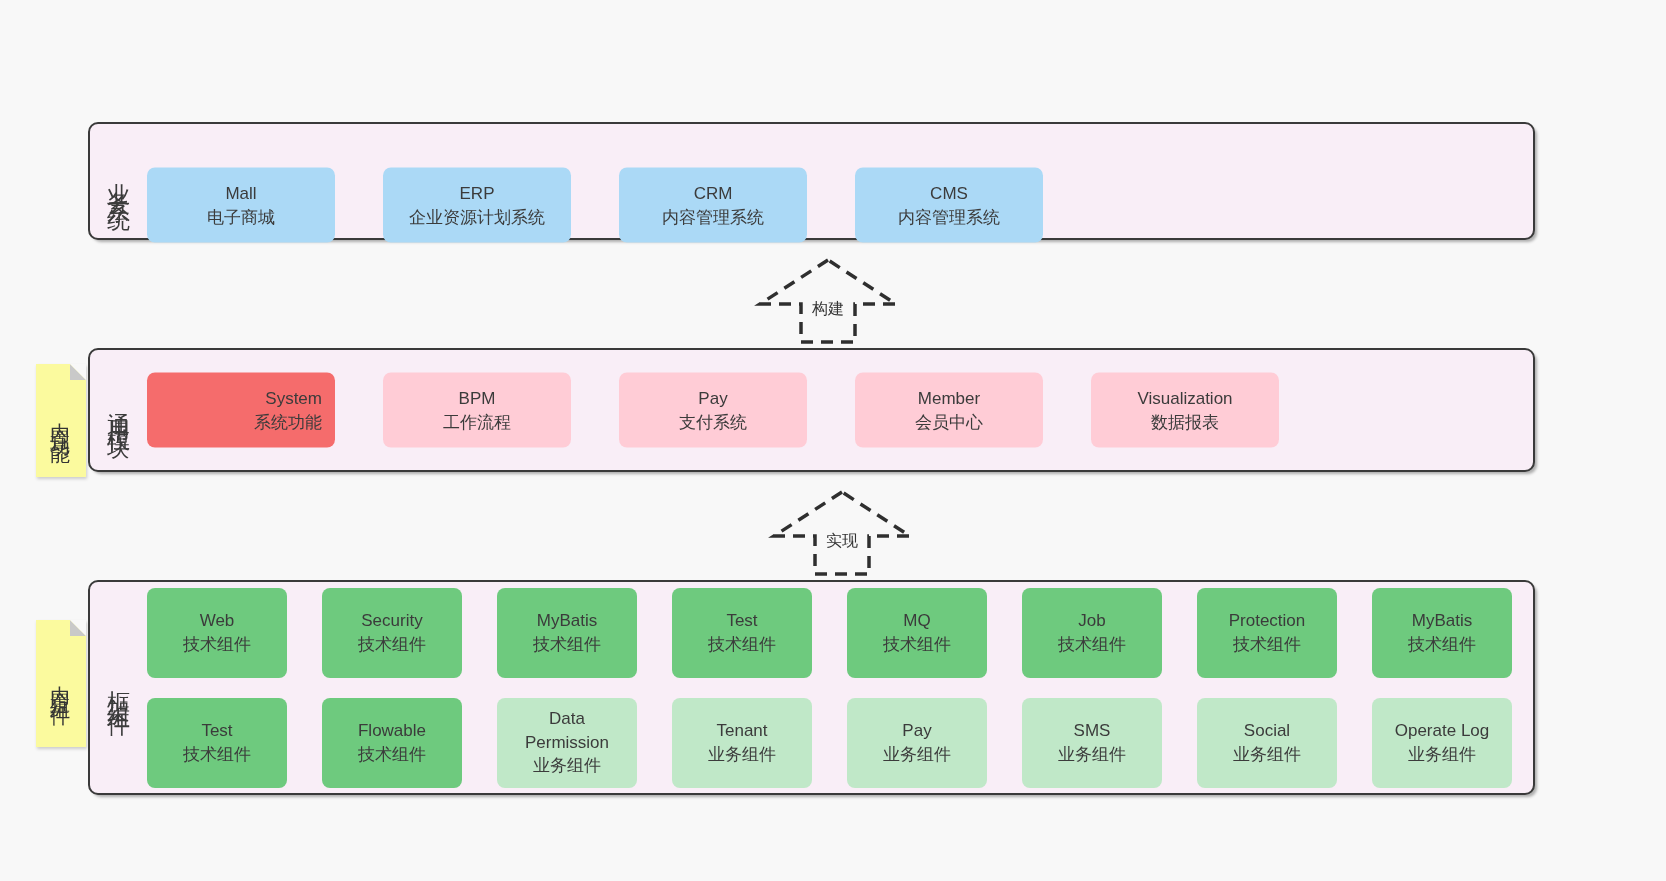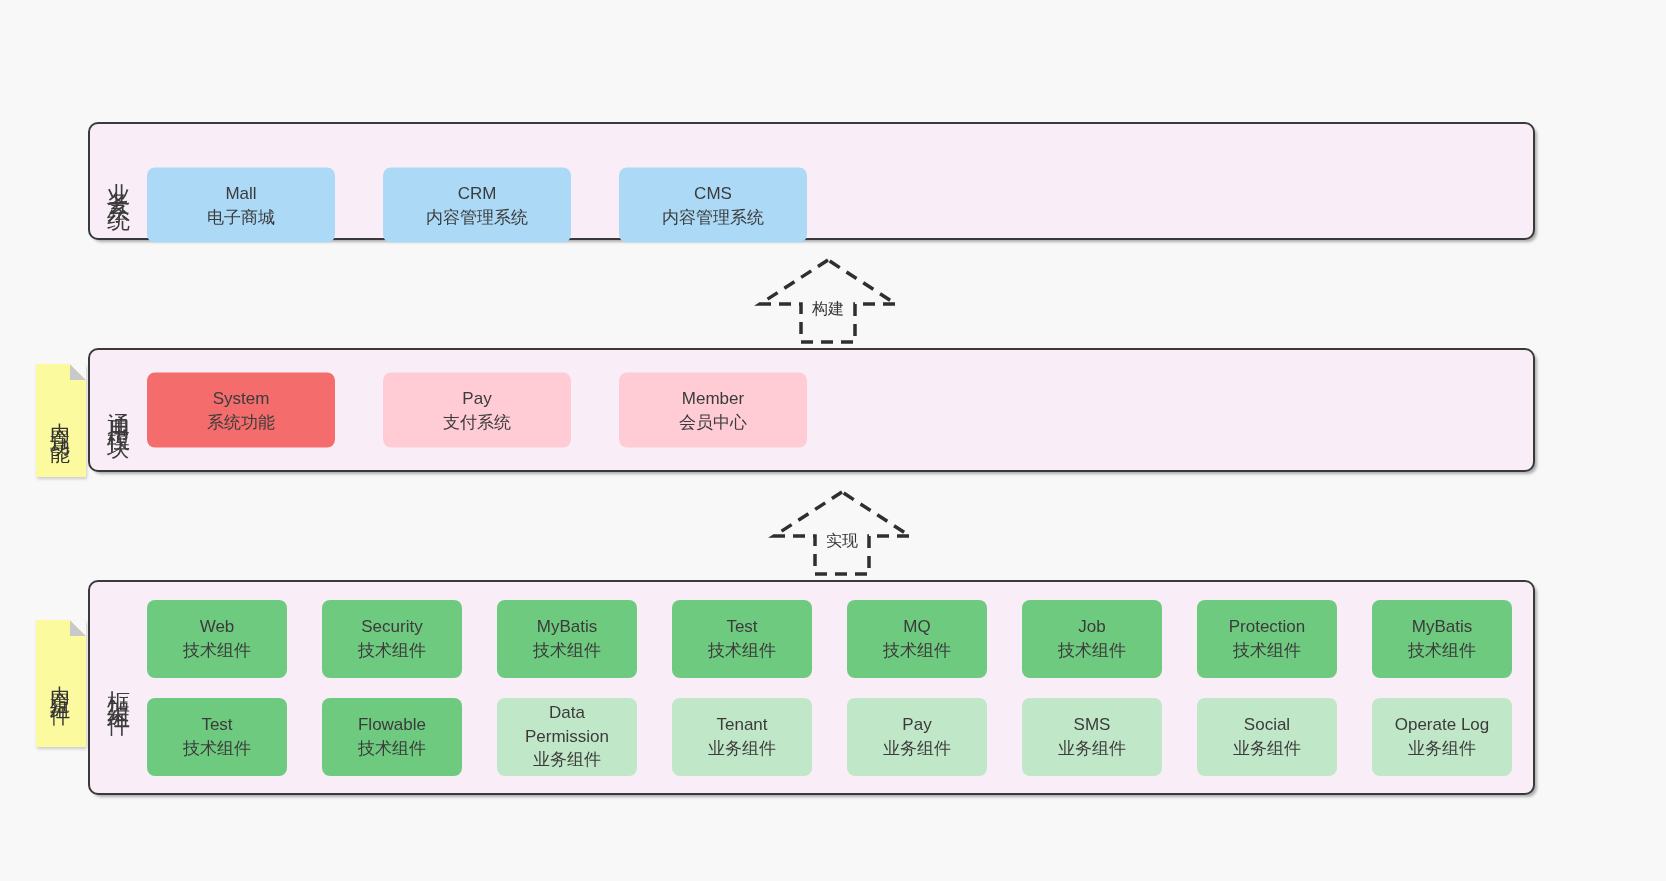--- a/index.html
+++ b/index.html
@@ -37,23 +37,23 @@
     display:grid;
   }
   .grid.cols-6{grid-template-columns:repeat(6,188px); column-gap:48px;}
   .grid.cols-8{grid-template-columns:repeat(8,140px); column-gap:35px; row-gap:20px;}
   .box{
     height:75px; border-radius:8px;
     display:flex; flex-direction:column; align-items:center; justify-content:center;
     text-align:center; padding:2px 13px;
     font-size:17px; line-height:1.38; color:var(--text);
   }
-  .grid.cols-8 .box{height:78px;}
+  .grid.cols-8 .box{height:90px;}
   .box.blue{background:var(--blue,#abd9f6);margin-top:48px;}
-  .box.red{background:var(--red,#f56c6c);}
+  .box.red{background:var(--red,#f56c6c);align-items:flex-end;}
   .box.pink{background:var(--pink,#ffccd6);}
   .box.green{background:var(--green,#6eca7e);}
   .box.green-light{background:var(--green-light,#c0e8c8);}
   .sticky{
     position:absolute; left:36px; width:50px;
     background:var(--sticky-yellow,#fbfa9e);
     box-shadow:1px 2px 3px rgba(0,0,0,0.18);
     display:flex; align-items:center; justify-content:center;
   }
   #sticky-1{top:364px; height:113px;}
@@ -89,20 +89,24 @@
 <body>
 
 <div class="panel" id="panel-0">
   <div class="v-label">业务系统</div>
   <div class="grid cols-6" id="grid-0">
       <div class="box blue">
         <div class="box-title">Mall</div>
         <div class="box-subtitle">电子商城</div>
       </div>
       <div class="box blue">
+        <div class="box-title">ERP</div>
+        <div class="box-subtitle">企业资源计划系统</div>
+      </div>
+      <div class="box blue">
         <div class="box-title">CRM</div>
         <div class="box-subtitle">内容管理系统</div>
       </div>
       <div class="box blue">
         <div class="box-title">CMS</div>
         <div class="box-subtitle">内容管理系统</div>
       </div>
     </div>
 </div>
 
@@ -117,26 +121,34 @@
 </div>
 
 <div class="panel" id="panel-1">
   <div class="v-label">通用模块</div>
   <div class="grid cols-6" id="grid-1">
       <div class="box red">
         <div class="box-title">System</div>
         <div class="box-subtitle">系统功能</div>
       </div>
       <div class="box pink">
+        <div class="box-title">BPM</div>
+        <div class="box-subtitle">工作流程</div>
+      </div>
+      <div class="box pink">
         <div class="box-title">Pay</div>
         <div class="box-subtitle">支付系统</div>
       </div>
       <div class="box pink">
         <div class="box-title">Member</div>
         <div class="box-subtitle">会员中心</div>
+      </div>
+      <div class="box pink">
+        <div class="box-title">Visualization</div>
+        <div class="box-subtitle">数据报表</div>
       </div>
     </div>
 </div>
 
 <svg class="arrow-svg" id="arrow-1" viewBox="0 0 160 92">
   <polygon class="arrow-shape" points="80,6 12,50 53,50 53,88 107,88 107,50 148,50"></polygon>
   <rect class="arrow-label-bg" x="56" y="42" width="48" height="24"></rect>
   <text class="arrow-label" x="80" y="60" text-anchor="middle">实现</text>
 </svg>
 

